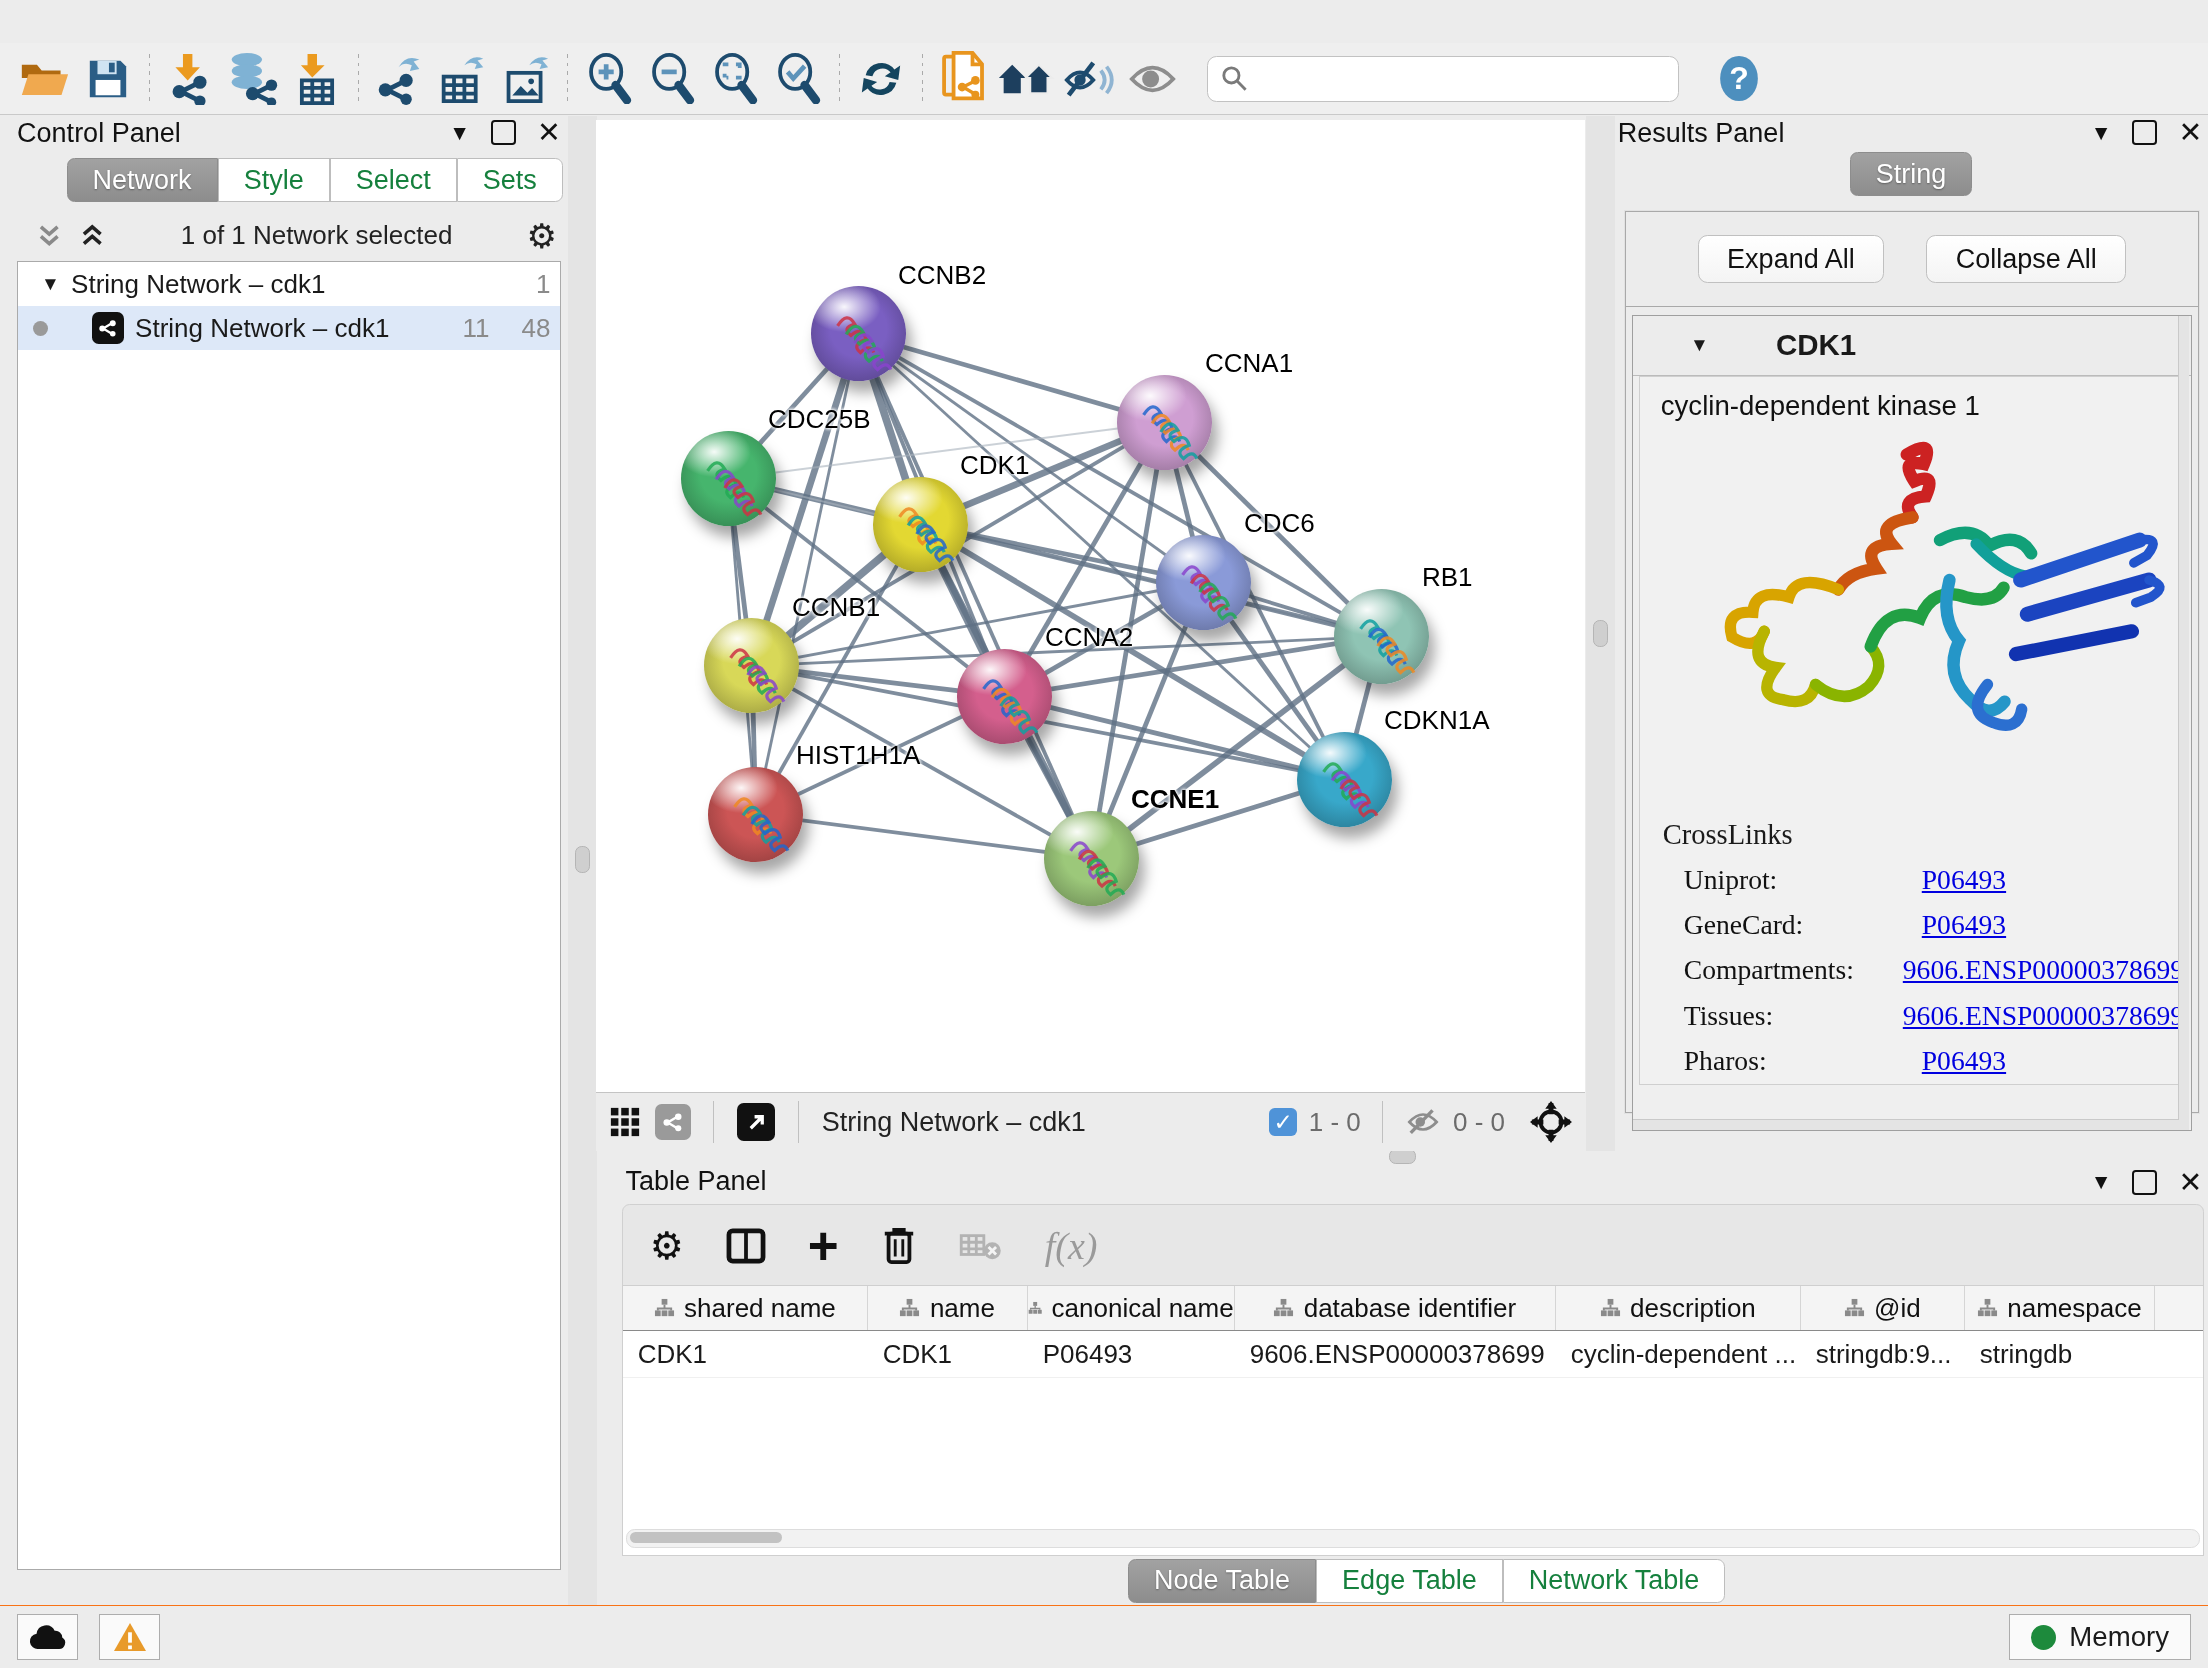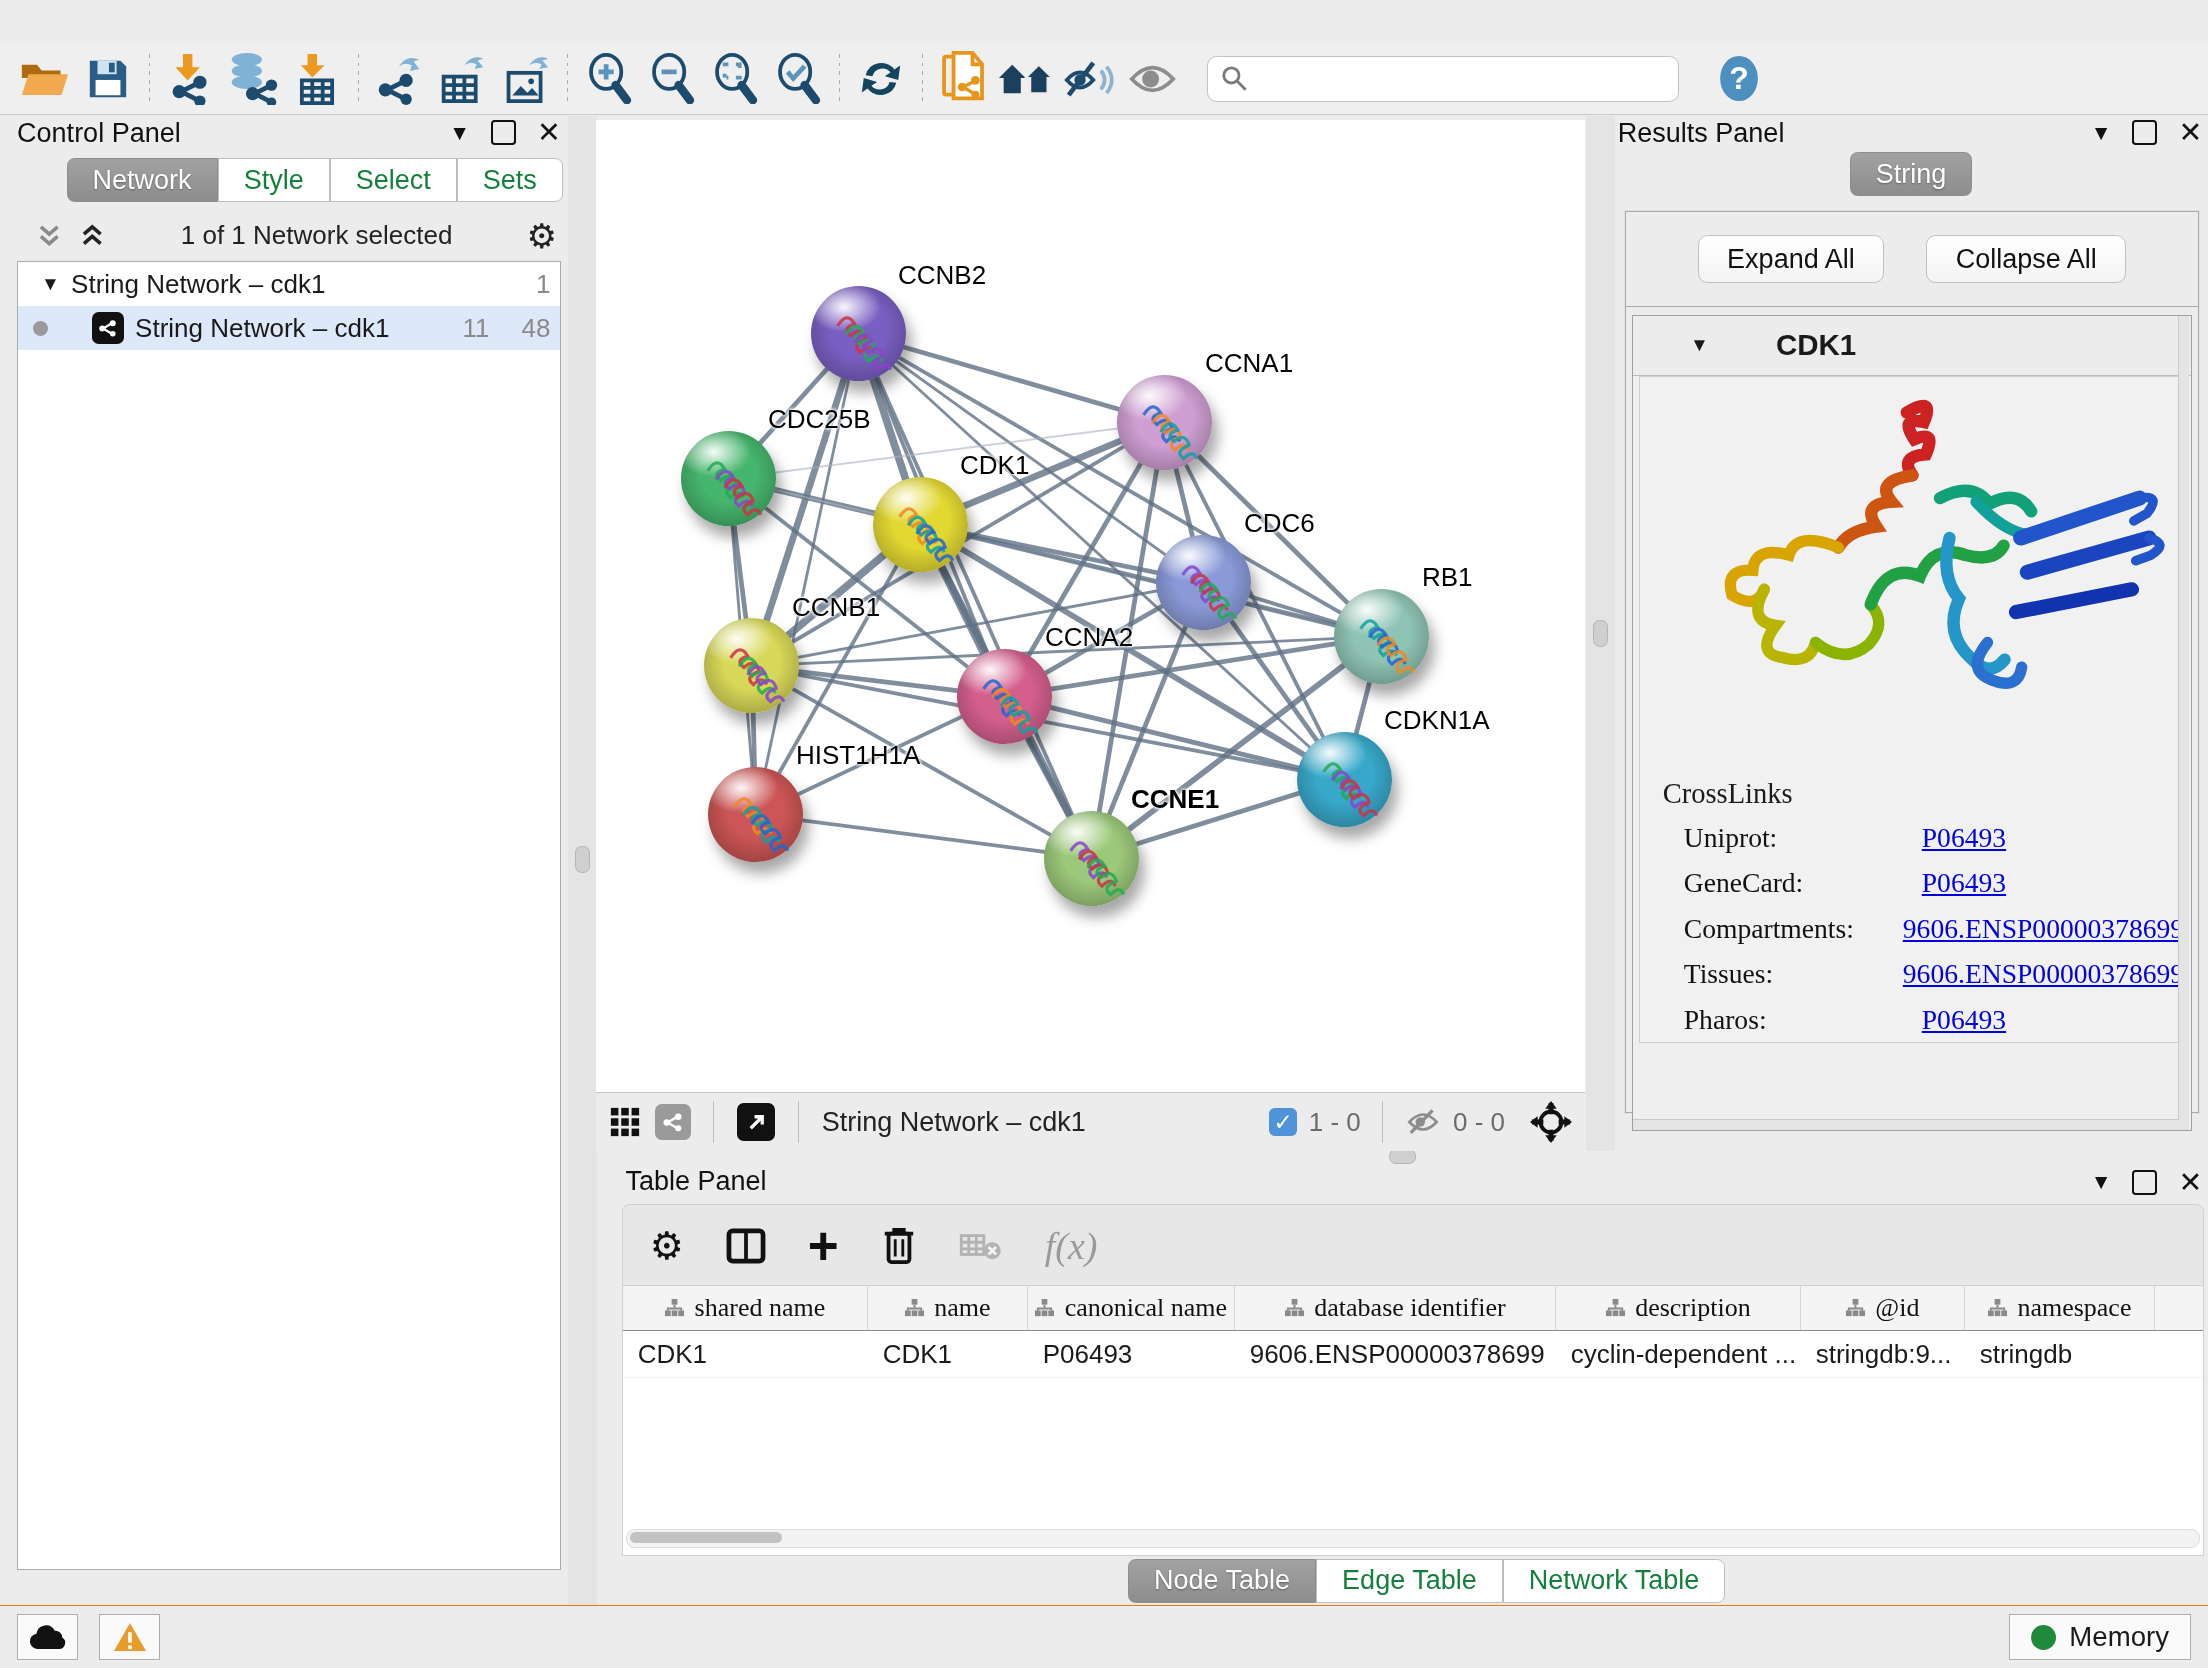--- a/index.html
+++ b/index.html
@@ -76,21 +76,21 @@
   .xl-row .lbl{width:238px;color:#111;}
   .xl-row a{color:#0000e0;text-decoration:underline;}
   
   #table-panel{position:absolute;left:616px;top:1158px;right:0;height:447px;}
   .tp-toolbar{position:absolute;left:5.7px;right:3.8px;top:46px;height:82px;background:#e7e7e7;
     border:1px solid #d0d0d0;border-radius:7.6px 7.6px 0 0;display:flex;align-items:center;gap:42px;padding:0 27px;}
   .tp-table{position:absolute;left:5.7px;right:3.8px;top:127px;bottom:49px;background:#fff;border:1px solid #cfcfcf;
     overflow:hidden;}
   .thead{display:flex;background:#f4f4f4;border-bottom:1.9px solid #8a8a8a;height:44px;}
   .th{display:flex;align-items:center;justify-content:center;gap:9.5px;font-size:26px;color:#111;
-    border-right:1px solid #d5d5d5;box-sizing:border-box;overflow:hidden;white-space:nowrap;flex:0 0 auto;font-family:Liberation Serif, serif;}
+    border-right:1px solid #d5d5d5;box-sizing:border-box;overflow:hidden;white-space:nowrap;flex:0 0 auto;}
   .trow{display:flex;height:46px;border-bottom:1px solid #f0f0f0;}
   .td{display:flex;align-items:center;font-size:26px;padding-left:15px;box-sizing:border-box;
     overflow:hidden;white-space:nowrap;flex:0 0 auto;}
   .hscroll{position:absolute;left:9.5px;right:7.6px;bottom:57px;height:17px;background:#f2f2f2;
     border:1px solid #ddd;border-radius:8.6px;}
   .hscroll .thumb{position:absolute;left:3.8px;top:1.9px;width:152px;height:11.4px;background:#c2c2c2;border-radius:6.7px;}
   
   #status-bar{position:absolute;left:0;bottom:0;width:100%;height:63px;background:#ececec;
     border-top:1px solid #f97316;display:flex;align-items:center;padding:0 17px;box-sizing:border-box;gap:21px;}
   .sbtn{width:59px;height:44px;background:#fafafa;border:1.9px solid #adadad;display:flex;
@@ -515,20 +515,21 @@
       <div style="display:flex;justify-content:center;gap:42px;padding:23px 0;border-bottom:1.9px solid #a9a9a9;background:#ececec">
         <button class="btn">Expand All</button>
         <button class="btn">Collapse All</button>
       </div>
       <div style="margin:7.6px 5.7px;border:1px solid #9f9f9f;background:#efefef;height:814px;position:relative">
         <div class="gene-head">
           <span style="font-size:19px">▼</span>
           <span>CDK1</span>
         </div>
         <div class="gene-body">
+          <div class="gene-desc">cyclin-dependent kinase 1</div>
           <svg width="533" height="380" viewBox="0 0 560 400" style="display:block;margin:0 auto">
             <g fill="none" stroke-linecap="round">
               <path d="M275 28 q30 -18 18 10 q-26 -6 -10 18 q24 -10 12 16 q-28 2 -14 22" stroke="#cc2222" stroke-width="13"></path>
               <path d="M281 94 q-40 6 -22 28 q-32 2 -16 26 q-30 4 -40 22" stroke="#cc5511" stroke-width="13"></path>
               <path d="M203 170 q-44 -18 -52 8 q-36 -10 -38 16 q-30 -2 -22 26 q26 16 34 -6" stroke="#d8a400" stroke-width="12"></path>
               <path d="M125 214 q-18 34 12 38 q-22 30 8 34 q28 8 34 -16" stroke="#b8b400" stroke-width="12"></path>
               <path d="M179 270 q30 24 56 2 q20 -22 2 -42" stroke="#8ab400" stroke-width="12"></path>
               <path d="M237 230 q16 -44 52 -30 q14 -34 48 -22 q30 8 40 -10" stroke="#22a044" stroke-width="13"></path>
               <path d="M310 118 q34 -18 52 6 q30 -16 44 8" stroke="#11a078" stroke-width="13"></path>
               <path d="M320 160 q-10 40 10 64 q-16 36 12 62 q20 22 36 2" stroke="#2596c8" stroke-width="13"></path>

